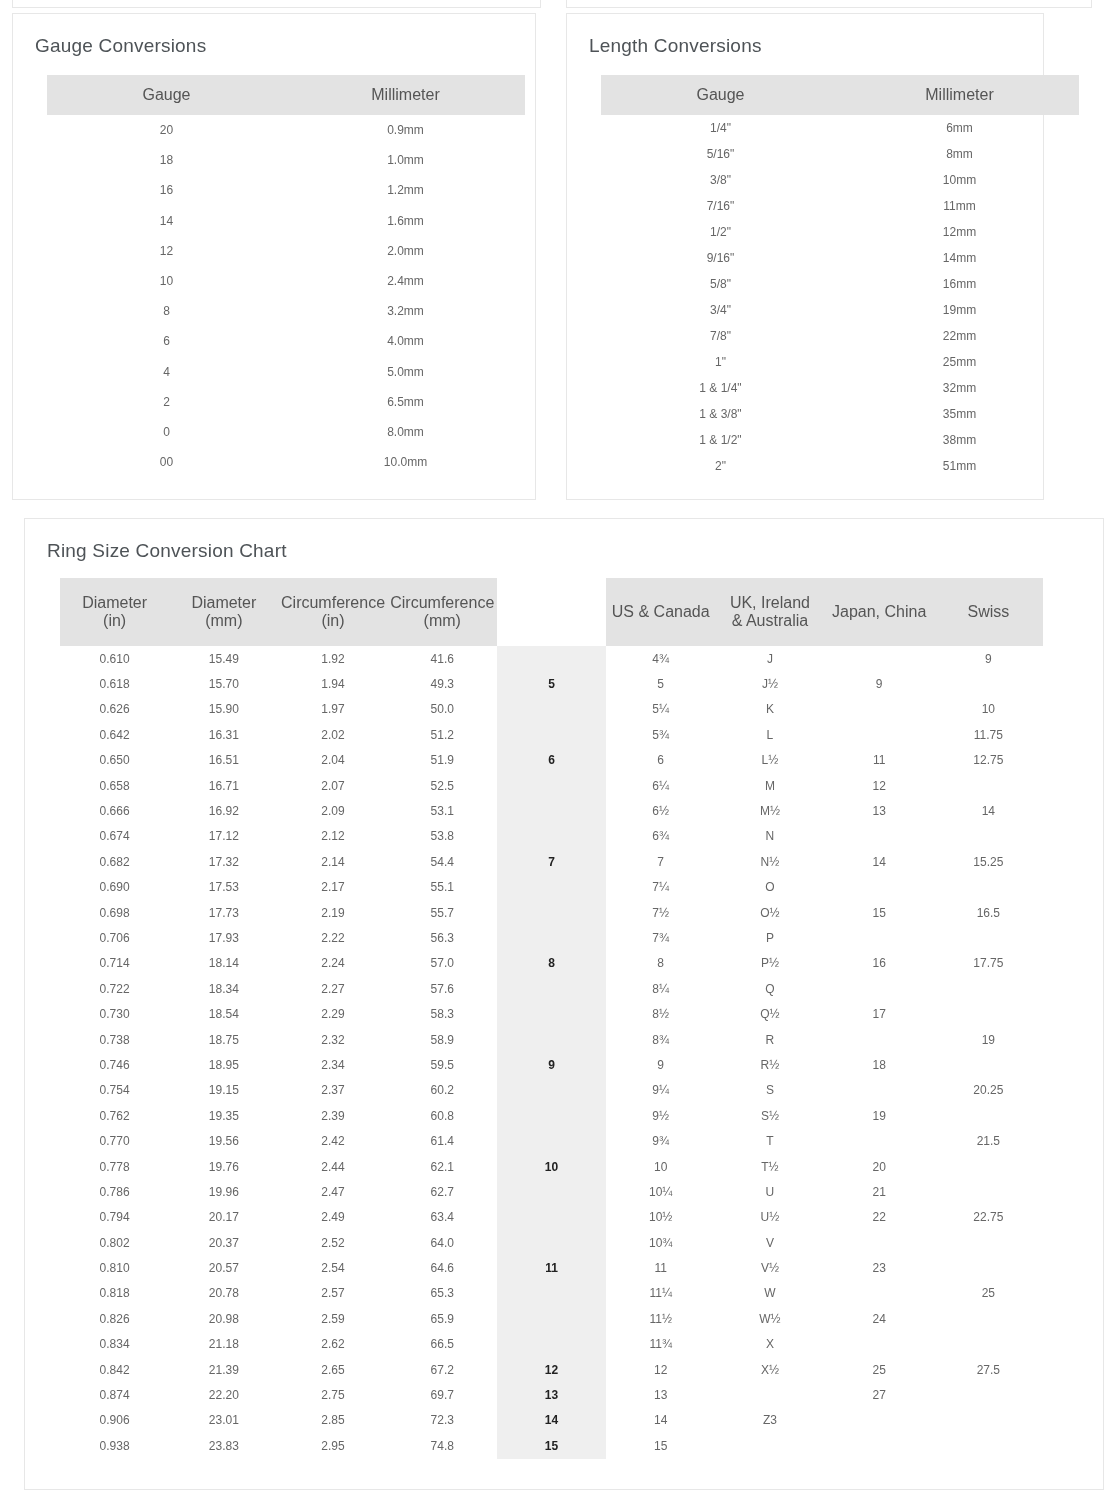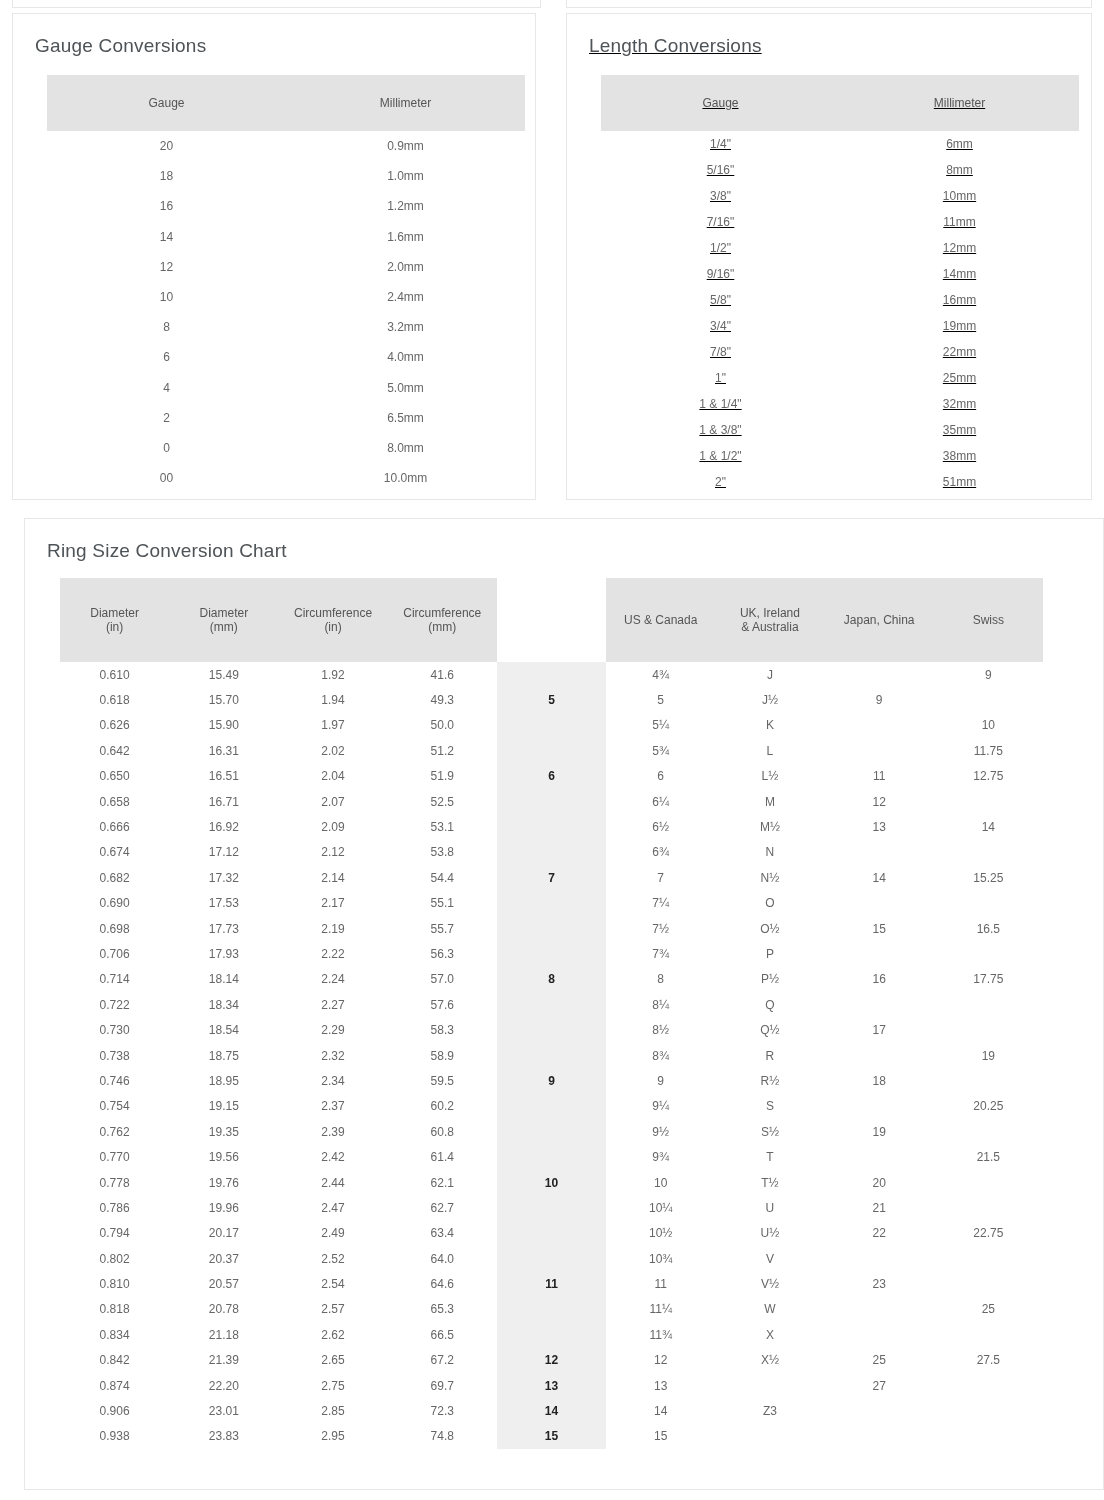--- a/index.html
+++ b/index.html
@@ -10,30 +10,30 @@
   .stub {
     position:absolute; top:0; height:8px; background:#ffffff; box-sizing:border-box;
     border-left:1px solid #e7e7e7; border-right:1px solid #e7e7e7; border-bottom:1px solid #e7e7e7;
   }
   .stub-left  { left:12px;  width:529px; }
   .stub-right { left:566px; width:526px; }
   .panel {
     position:absolute; background:#ffffff; border:1px solid #e7e7e7; box-sizing:border-box;
   }
   .panel-gauge  { left:12px;  top:13px;  width:524px;  height:487px; }
-  .panel-length { left:566px; top:13px;  width:526px;  height:487px;text-decoration:underline; }
+  .panel-length { left:566px; top:13px;  width:478px;  height:487px; }
   .panel-ring   { left:24px;  top:518px; width:1080px; height:972px; }
   .panel h2 {
     font-weight:400; font-size:19px; color:#4e5357; margin:0;
     padding:21px 0 0 22px; letter-spacing:0.2px;
   }
   table { border-collapse:collapse; table-layout:fixed; }
   thead th {
-    background:#e3e3e3; font-weight:400; color:#555; font-size:12px;
-    text-align:center; vertical-align:middle; white-space:pre-line; padding:8px;
+    background:#e3e3e3; font-weight:400; color:#555; font-size:16px;
+    text-align:center; vertical-align:middle; white-space:pre-line; padding:0;
   }
   td {
     text-align:center; vertical-align:middle; color:#666; font-size:12px; padding:0;
   }
   .t-small { margin:18px 0 0 34px; width:478px; }
   .t-small thead th { height:40px; }
   .t-gauge td  { height:30.2px; }
   .t-length td { height:26px; }
   .t-ring { margin:16px 0 0 35px; width:983px; }
   .t-ring thead th { height:68px; }
@@ -481,20 +481,31 @@
           <td>20.78</td>
           <td>2.57</td>
           <td>65.3</td>
           <td class="hl-cell"></td>
           <td>11¼</td>
           <td>W</td>
           <td></td>
           <td>25</td>
         </tr>
         <tr>
+          <td>0.826</td>
+          <td>20.98</td>
+          <td>2.59</td>
+          <td>65.9</td>
+          <td class="hl-cell"></td>
+          <td>11½</td>
+          <td>W½</td>
+          <td>24</td>
+          <td></td>
+        </tr>
+        <tr>
           <td>0.834</td>
           <td>21.18</td>
           <td>2.62</td>
           <td>66.5</td>
           <td class="hl-cell"></td>
           <td>11¾</td>
           <td>X</td>
           <td></td>
           <td></td>
         </tr>

